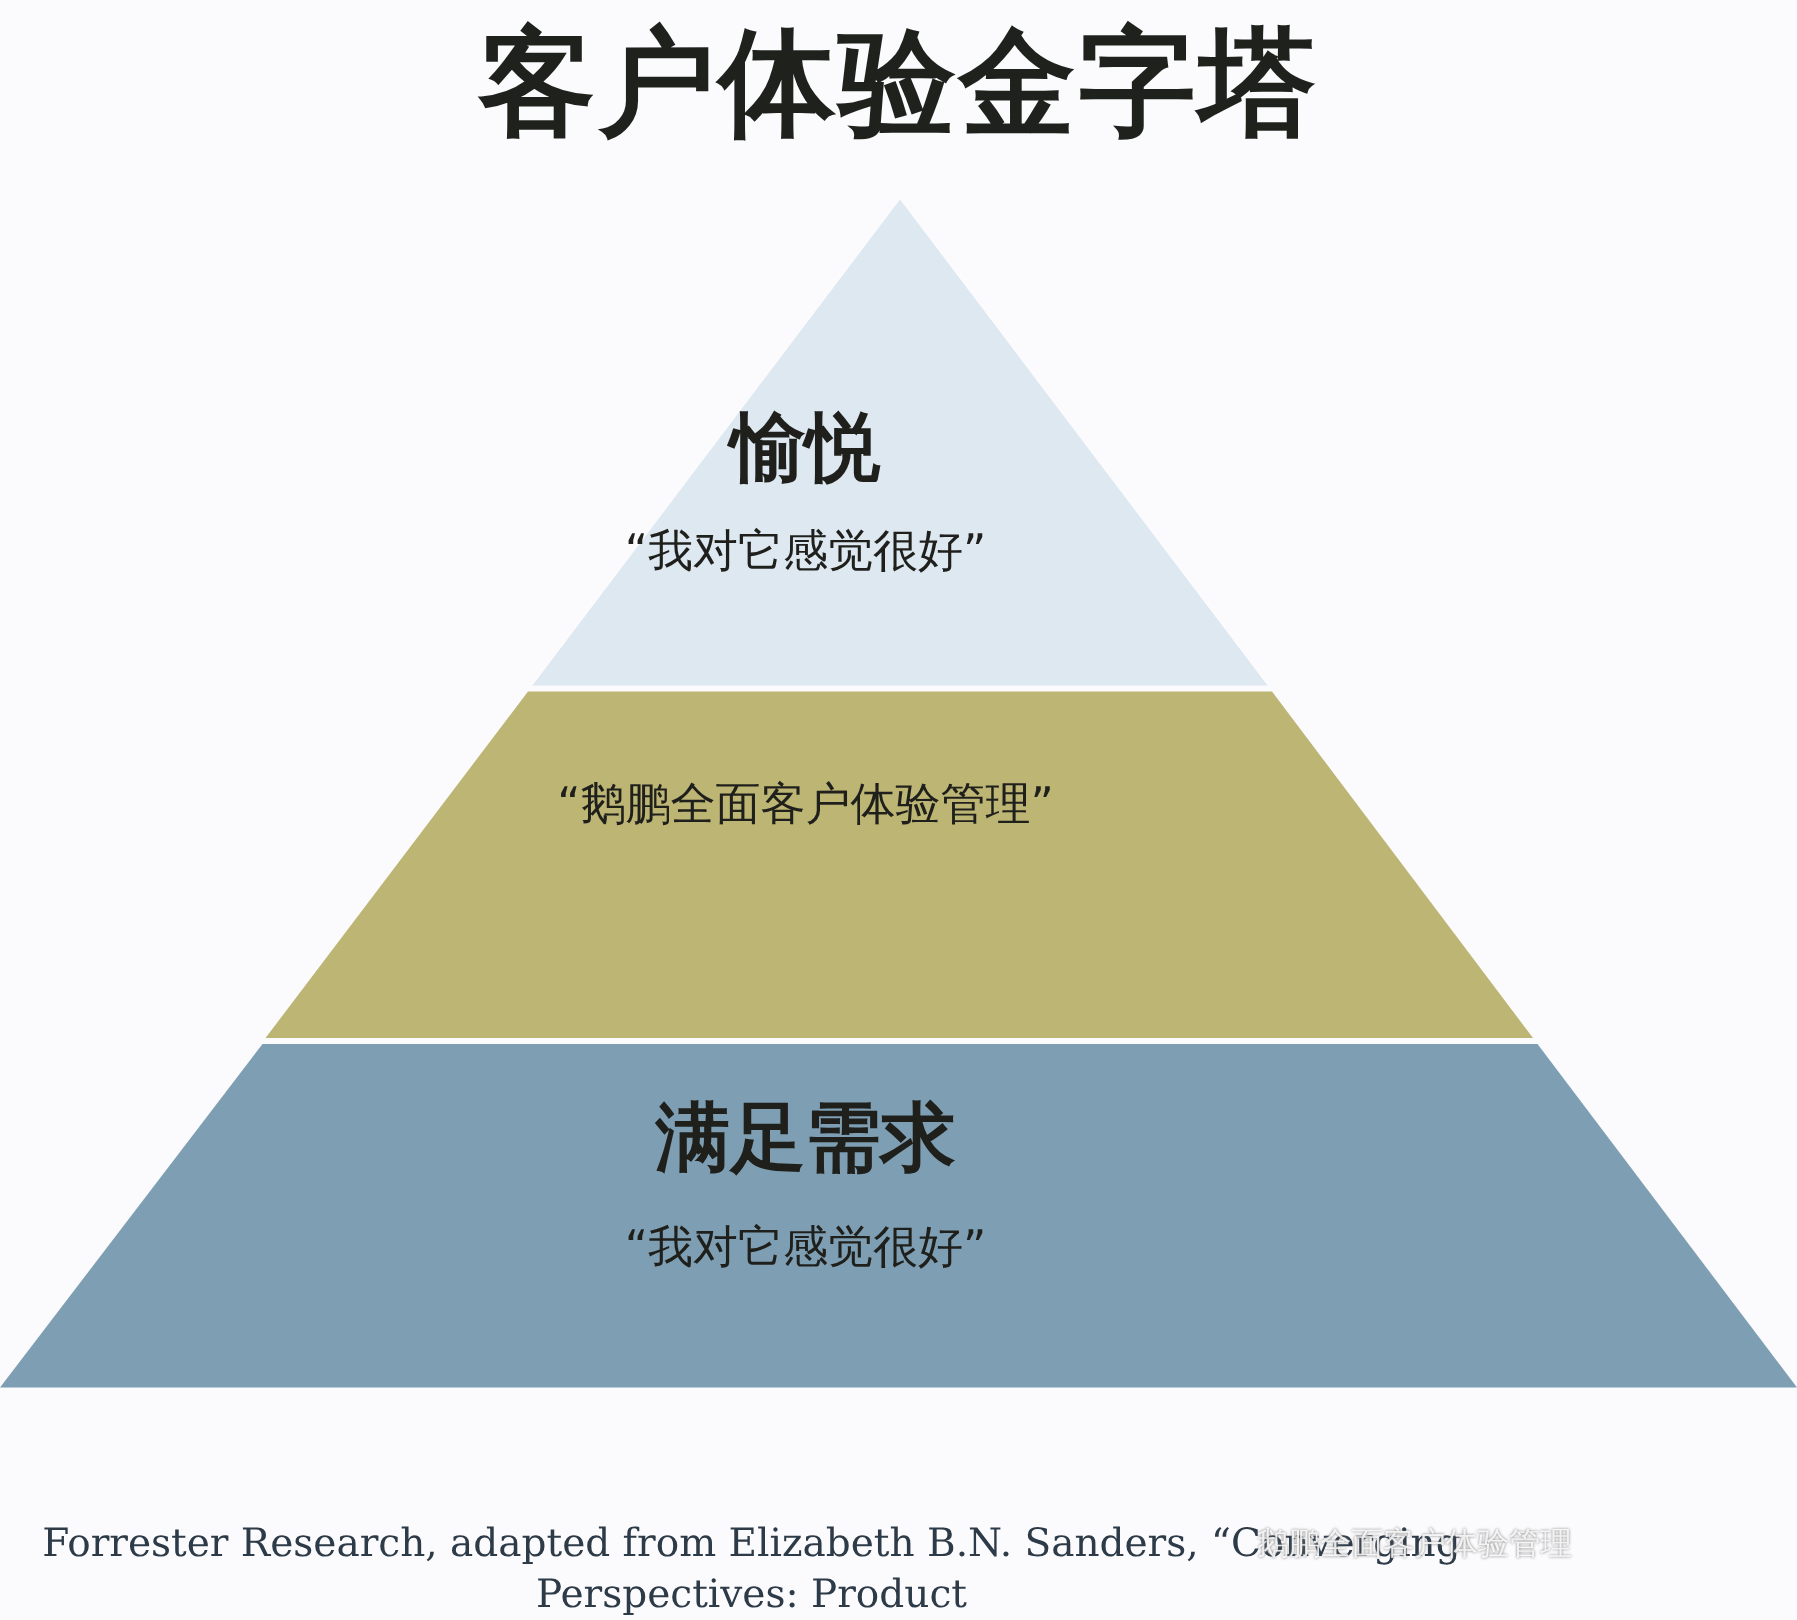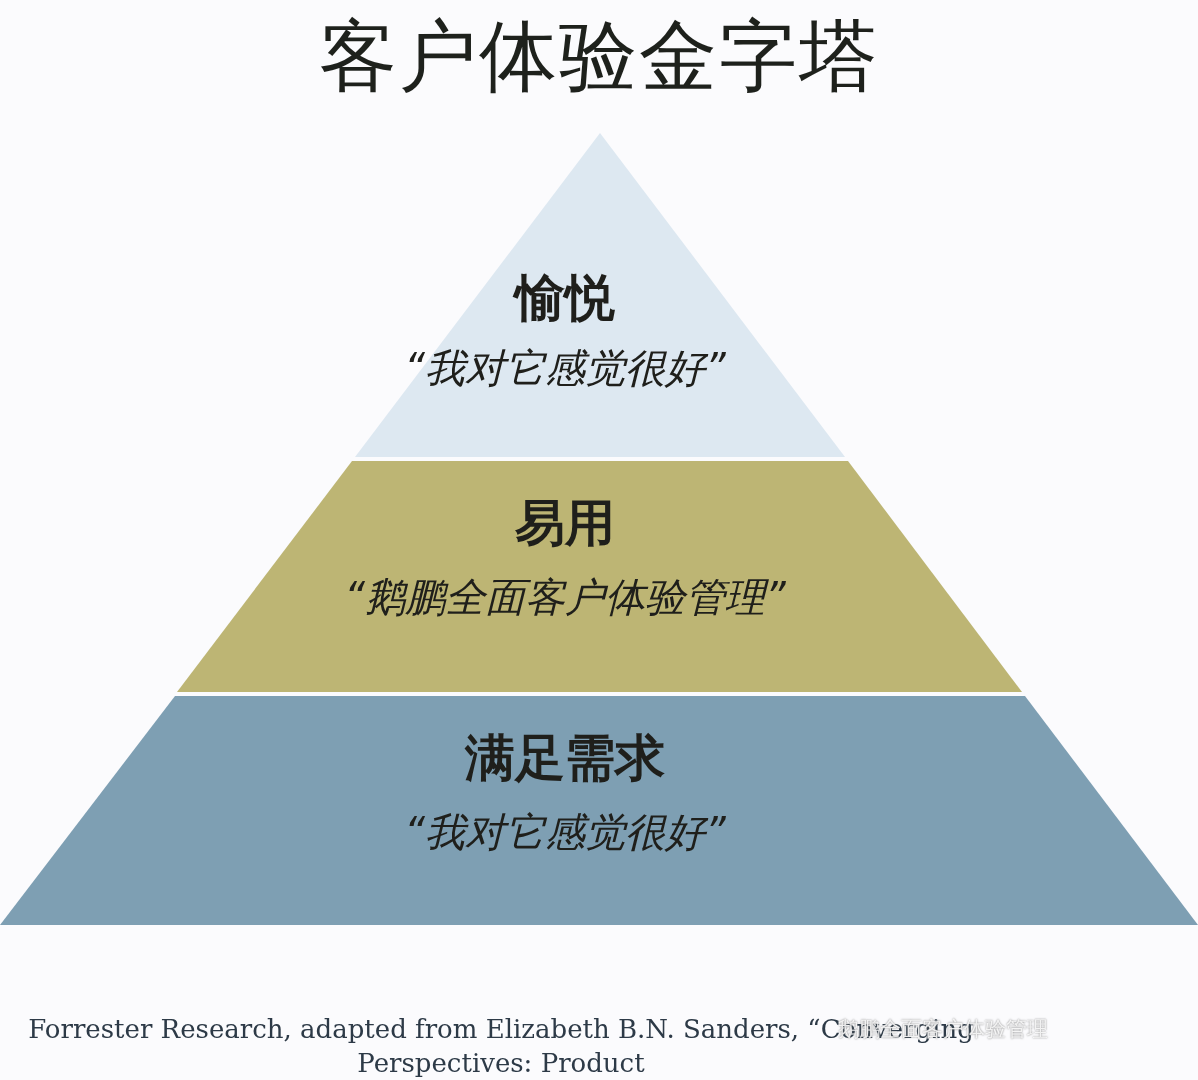--- a/index.html
+++ b/index.html
@@ -2,26 +2,26 @@
 <html><head>
 <meta charset="utf-8">
 <style>
   html, body { margin:0; padding:0; }
   body {
     width:1198px; height:1080px; background:#fbfbfd; position:relative; overflow:hidden;
     font-family: "DejaVu Sans", "Liberation Sans", sans-serif;
   }
   .title {
     position:absolute; left:0; top:6px; width:1198px; text-align:center;
-    font-size:78px; font-weight:normal; color:#1e211c; letter-spacing:2px; line-height:100px;
+    font-size:78px; font-weight:bold; color:#1e211c; letter-spacing:2px; line-height:100px;
   }
   svg.pyramid { position:absolute; left:0; top:0; }
-  .layer-text { position:absolute; left:16px; width:1074px; text-align:center; color:#1f1f1b;padding-left:12px; }
+  .layer-text { position:absolute; left:0; width:1074px; text-align:center; color:#1f1f1b; }
   .layer-title { font-size:50px; font-weight:bold; line-height:60px; }
-  .layer-quote { font-size:40px; line-height:44px;font-style:italic; }
+  .layer-quote { font-size:30px; line-height:44px; }
   .citation {
     position:absolute; left:0; top:1012px; width:1002px; text-align:center;
     font-family: "DejaVu Serif", "Liberation Serif", serif; font-size:26px; color:#2d3a47; line-height:34px;
   }
   .watermark {
     position:absolute; left:838px; top:1012px; font-size:21px; color:rgba(255,255,255,0.85);
     text-shadow: 0 0 2px #777; line-height:34px;
   }
 </style>
 </head>
@@ -34,21 +34,20 @@
   <polygon fill="#bdb574" points="352,461 848,461 1022,692 177,692"></polygon>
   <polygon fill="#7e9fb3" points="175,696 1025,696 1198,925 0,925"></polygon>
 </svg>
 
 <div class="layer-text" style="top:268px;">
   <div class="layer-title">愉悦</div>
   <div class="layer-quote" style="margin-top:18px;">“我对它感觉很好”</div>
 </div>
 
 <div class="layer-text" style="top:493px;">
-  <div class="layer-title">易用</div>
   <div class="layer-quote" style="margin-top:22px;">“鹅鹏全面客户体验管理”</div>
 </div>
 
 <div class="layer-text" style="top:728px;">
   <div class="layer-title">满足需求</div>
   <div class="layer-quote" style="margin-top:22px;">“我对它感觉很好”</div>
 </div>
 
 <div class="citation">
   <div>Forrester Research, adapted from Elizabeth B.N. Sanders, “Converging Perspectives: Product</div>

